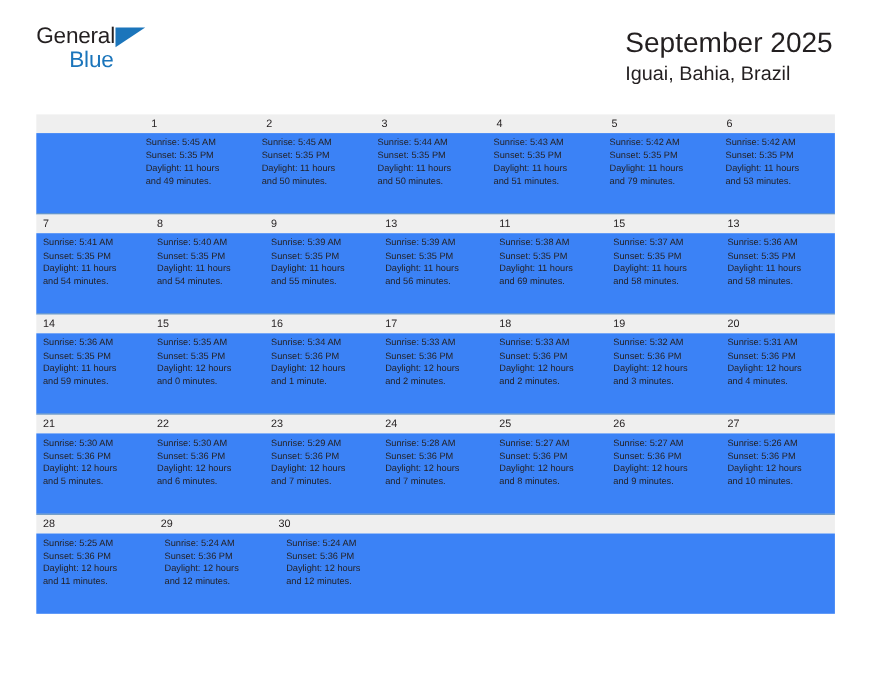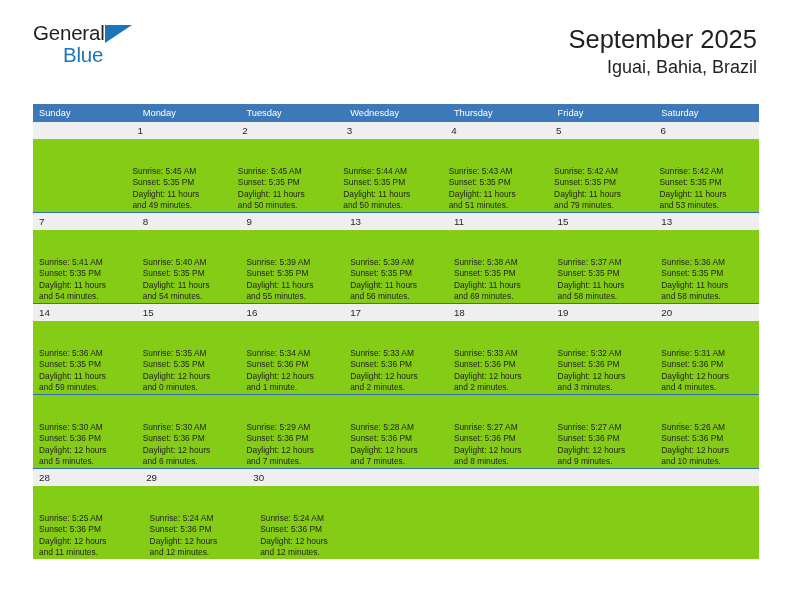--- a/index.html
+++ b/index.html
@@ -59,21 +59,20 @@
     margin-left: 30px;
     font-size: 20.5px;
     letter-spacing: -0.2px;
     color: #1b75bb;
     line-height: 22px;
   }
   .title-block {
     position: absolute;
     right: 0px;
     top: 24px;
-    text-align: right;
   }
   .cal-title {
     font-size: 25.5px;
     color: #231f20;
     line-height: 30px;
     white-space: nowrap;
   }
   .cal-subtitle {
     font-size: 18px;
     color: #231f20;
@@ -115,23 +114,22 @@
   }
   .week-numbers {
     display: flex;
     width: 100%;
     background: #efefef;
     height: 17px;
   }
   .week-body {
     display: flex;
     width: 100%;
-    background: #84cc16;
+    background: #3b82f6;
     height: 73px;
-    align-items: flex-end;
   }
   .daynum {
     flex: 1 1 0;
     font-size: 9.8px;
     color: #231f20;
     line-height: 17px;
     padding-left: 6px;
     box-sizing: border-box;
     overflow: hidden;
     white-space: nowrap;
@@ -163,29 +161,20 @@
       <span class="logo-tri"></span>
       <span class="logo-bottom">Blue</span>
     </div>
     <div class="title-block">
       <div class="cal-title">September 2025</div>
       <div class="cal-subtitle">Iguai, Bahia, Brazil</div>
     </div>
   </div>
 
   <div class="calendar">
-    <div class="dow-row">
-        <div class="dow">Sunday</div>
-        <div class="dow">Monday</div>
-        <div class="dow">Tuesday</div>
-        <div class="dow">Wednesday</div>
-        <div class="dow">Thursday</div>
-        <div class="dow">Friday</div>
-        <div class="dow">Saturday</div>
-      </div>
     <div id="weeks-container">
         <div class="week">
           <div class="week-numbers">
             <div class="empty-num"></div>
             <div class="daynum">1</div>
             <div class="daynum">2</div>
             <div class="daynum">3</div>
             <div class="daynum">4</div>
             <div class="daynum">5</div>
             <div class="daynum">6</div>
@@ -334,20 +323,29 @@
             </div>
             <div class="daycell">
               <div class="ev-line">Sunrise: 5:31 AM</div>
               <div class="ev-line">Sunset: 5:36 PM</div>
               <div class="ev-line">Daylight: 12 hours</div>
               <div class="ev-line">and 4 minutes.</div>
             </div>
           </div>
         </div>
         <div class="week">
+          <div class="week-numbers">
+            <div class="daynum">21</div>
+            <div class="daynum">22</div>
+            <div class="daynum">23</div>
+            <div class="daynum">24</div>
+            <div class="daynum">25</div>
+            <div class="daynum">26</div>
+            <div class="daynum">27</div>
+          </div>
           <div class="week-body">
             <div class="daycell">
               <div class="ev-line">Sunrise: 5:30 AM</div>
               <div class="ev-line">Sunset: 5:36 PM</div>
               <div class="ev-line">Daylight: 12 hours</div>
               <div class="ev-line">and 5 minutes.</div>
             </div>
             <div class="daycell">
               <div class="ev-line">Sunrise: 5:30 AM</div>
               <div class="ev-line">Sunset: 5:36 PM</div>

